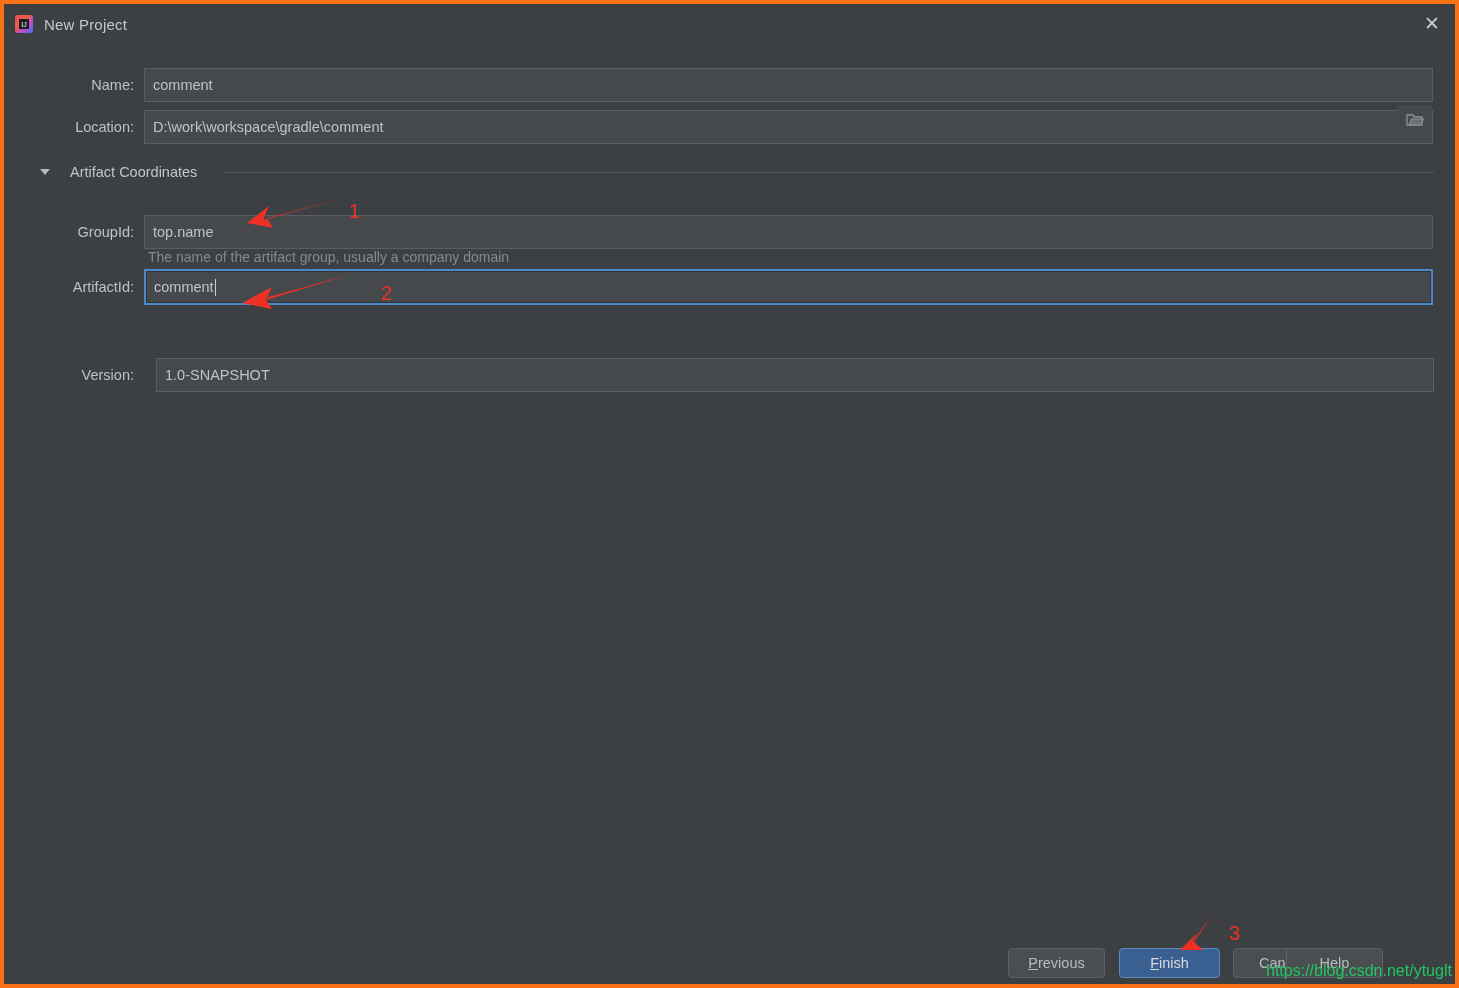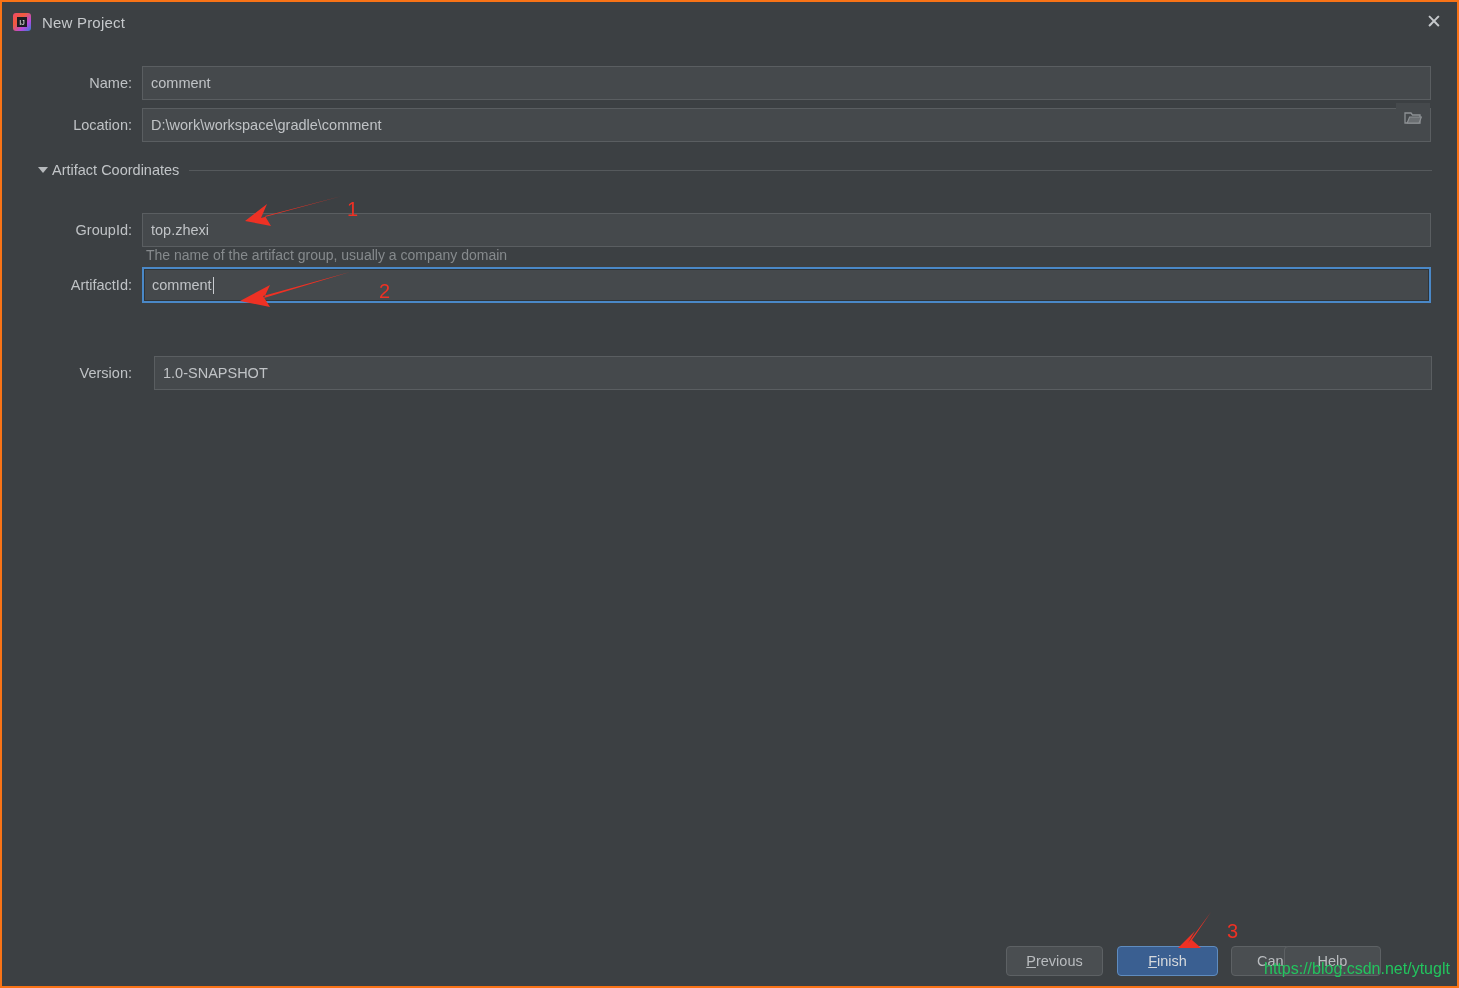--- a/index.html
+++ b/index.html
@@ -10,21 +10,21 @@
   body {
     font-family: "Liberation Sans", sans-serif;
   }
 
   #dialog {
     position: relative;
     width: 1459px;
     height: 988px;
     box-sizing: border-box;
     background: #3c4043;
-    border: 2px solid #f97316;
+    border: 4px solid #f97316;
     overflow: hidden;
   }
 
   
   .titlebar {
     position: absolute;
     left: 0; top: 0;
     width: 100%;
     height: 40px;
     display: flex;
@@ -107,21 +107,21 @@
     justify-content: center;
     background: #45494c;
     cursor: pointer;
   }
 
   
   .section-header {
     position: absolute;
     display: flex;
     align-items: center;
-    gap: 4px;
+    gap: 20px;
   }
   .tri {
     width: 0; height: 0;
     border-left: 5px solid transparent;
     border-right: 5px solid transparent;
     border-top: 6px solid #b6b9bc;
     cursor: pointer;
     flex: none;
   }
   .section-title {
@@ -227,21 +227,21 @@
   </div>
 
   <div class="section-header" style="left:36px; top:160px; width:1394px;">
     <div class="tri"></div>
     <div class="section-title">Artifact Coordinates</div>
     <div class="section-rule"></div>
   </div>
 
   <div class="form-row" style="left:30px; top:205px; width:1400px;">
     <div class="field-label" style="width:100px;">GroupId:</div>
-    <div class="textfield" style="width:1289px; margin-left:10px;">top.zhexi</div>
+    <div class="textfield" style="width:1289px; margin-left:10px;">top.name</div>
   </div>
   <div class="hint" style="left:144px; top:245px;">The name of the artifact group, usually a company domain</div>
 
   <div class="form-row" style="left:30px; top:260px; width:1400px;">
     <div class="field-label" style="width:100px;">ArtifactId:</div>
     <div class="textfield focused" style="width:1289px; margin-left:10px;">
       <span>comment</span>
         <span class="caret"></span>
     </div>
   </div>

